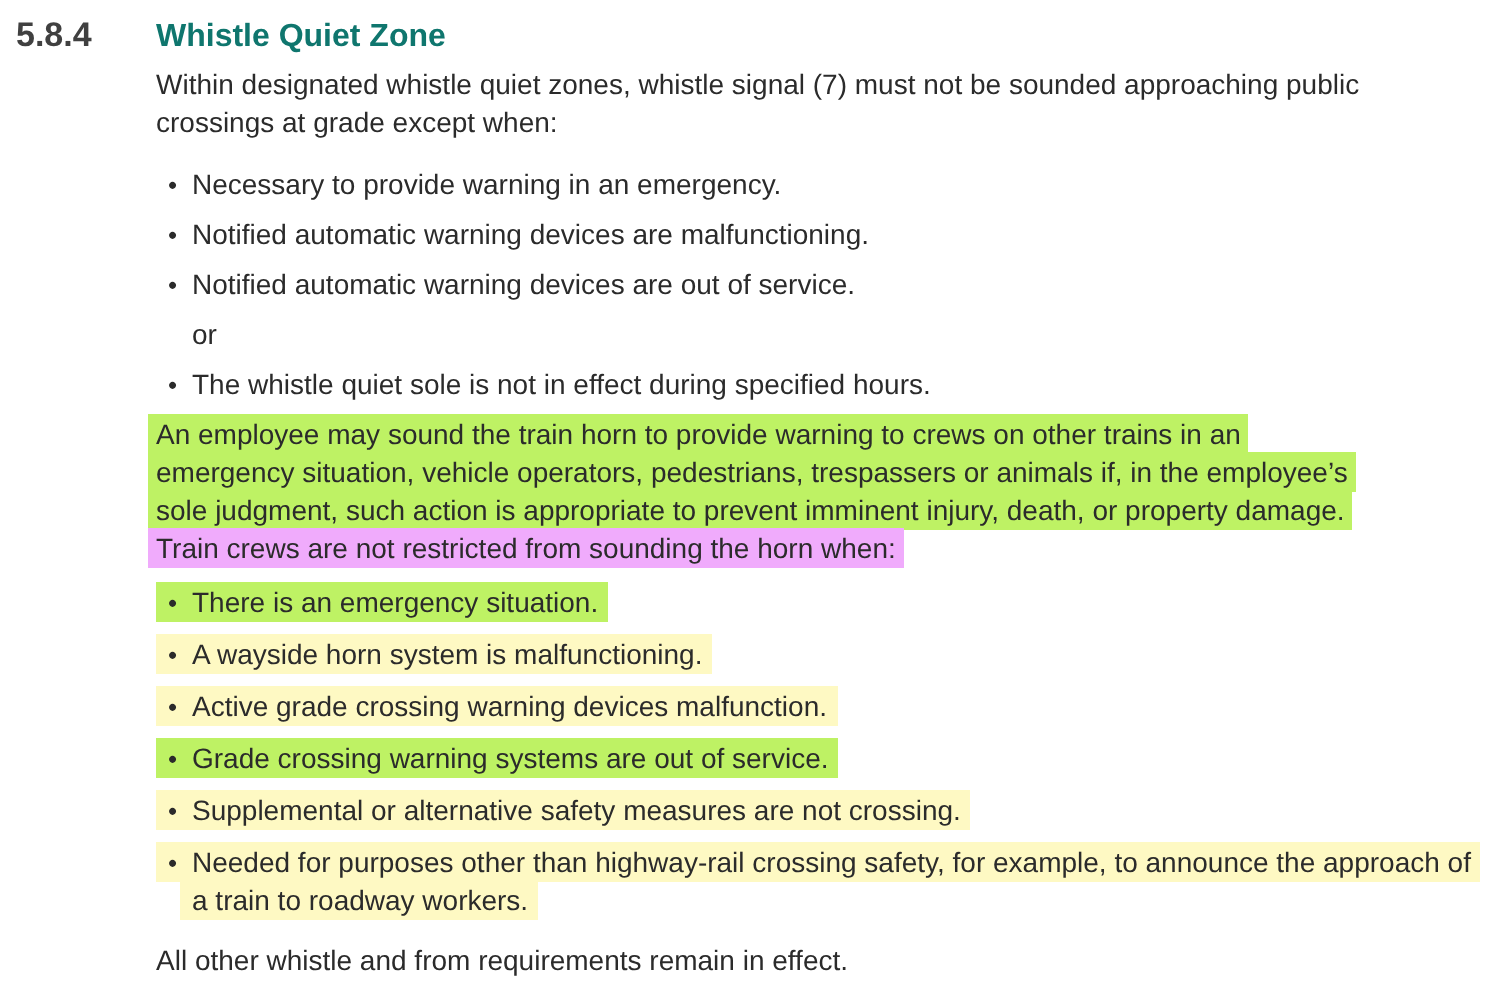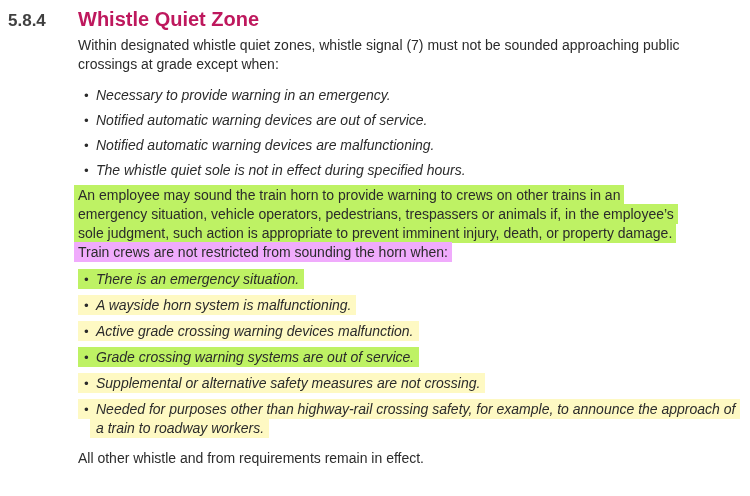--- a/index.html
+++ b/index.html
@@ -19,37 +19,37 @@
   }
   .sec-num {
     font-size: 17px;
     font-weight: bold;
     color: #404040;
     margin-left: 8px;
     width: 70px;
     flex: 0 0 70px;
   }
   .sec-title {
-    font-size: 20px;
+    font-size: 16px;
     font-weight: bold;
-    color: #be185d;
+    color: #0f766e;
     margin: 0;
   }
   .content {
     margin-left: 78px;
     width: 662px;
     font-size: 14px;
     line-height: 19px;
   }
   .para { margin: 0; }
   .intro   { margin-top: 5px; }
   .hl-para { margin-top: 3px; }
   .closing { margin-top: 11px; }
 
-  .blist { margin: 0; padding: 0; list-style: none; font-style: italic; }
+  .blist { margin: 0; padding: 0; list-style: none; }
   .list-exceptions { margin-top: 12px; }
   .list-exceptions .li { margin-bottom: 6px; }
   .list-horn { margin-top: 8px; }
   .list-horn .li { margin-bottom: 7px; }
   .li {
     padding-left: 18px;
     text-indent: -12px;
   }
   .li.no-marker { text-indent: 0; }
   .marker {
@@ -82,22 +82,23 @@
     <span class="sec-num">5.8.4</span>
     <h1 class="sec-title">Whistle Quiet Zone</h1>
   </div>
 
   <div class="content">
 
     <p class="para intro">Within designated whistle quiet zones, whistle signal (7) must not be sounded approaching public crossings at grade except when:</p>
 
     <ul class="blist list-exceptions">
       <li class="li"><span class="marker">•</span><span>Necessary to provide warning in an emergency.</span></li>
+      <li class="li"><span class="marker">•</span><span>Notified automatic warning devices are malfunctioning.</span></li>
       <li class="li"><span class="marker">•</span><span>Notified automatic warning devices are out of service.</span></li>
-      <li class="li"><span class="marker">•</span><span>Notified automatic warning devices are malfunctioning.</span></li>
+      <li class="li no-marker">or</li>
       <li class="li"><span class="marker">•</span><span>The whistle quiet sole is not in effect during specified hours.</span></li>
     </ul>
 
     <p class="para hl-para">
       <span class="hl-line bg-pink">An employee may sound the train horn to provide warning to crews on other trains in an</span><br>
       <span class="hl-line bg-pink">emergency situation, vehicle operators, pedestrians, trespassers or animals if, in the employee’s</span><br>
       <span class="hl-line bg-pink">sole judgment, such action is appropriate to prevent imminent injury, death, or property damage.</span><br>
       <span class="hl-line bg-yellow">Train crews are not restricted from sounding the horn when:</span>
     </p>
 

